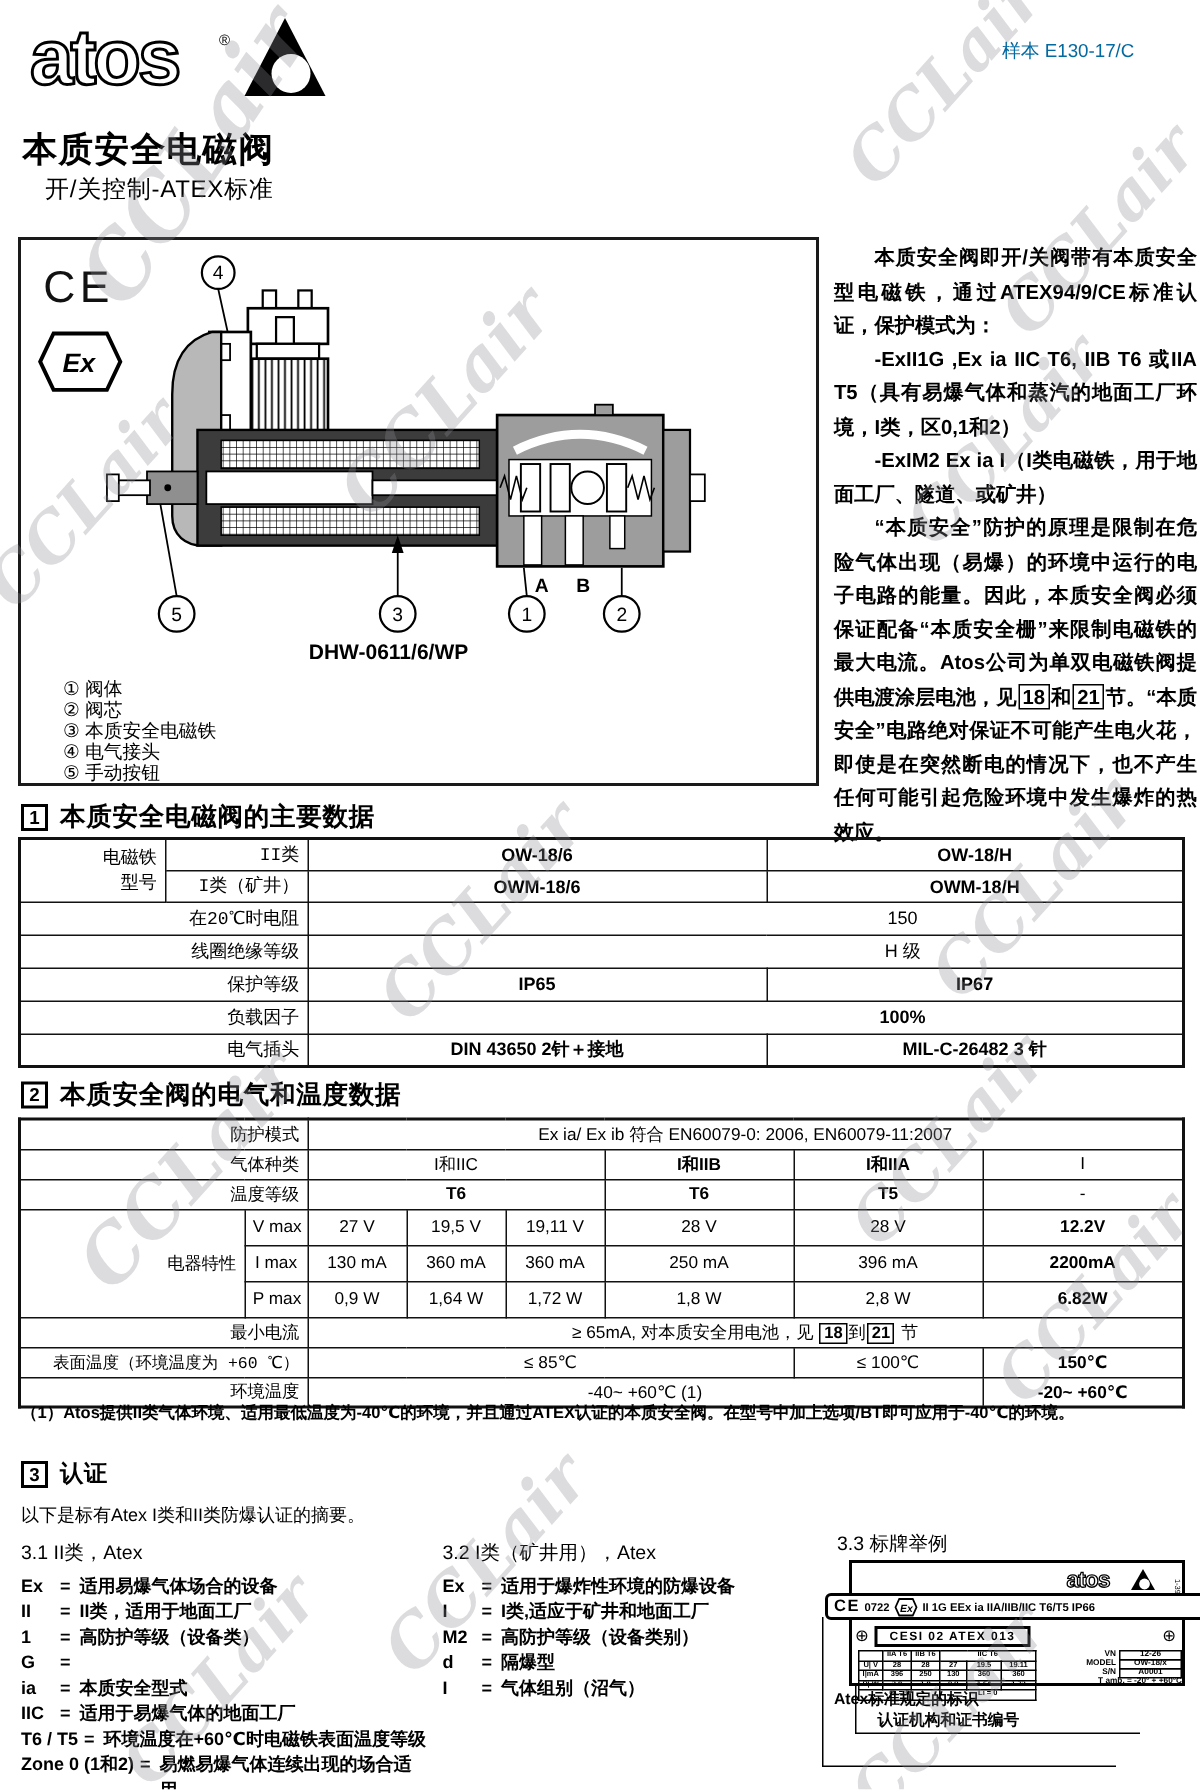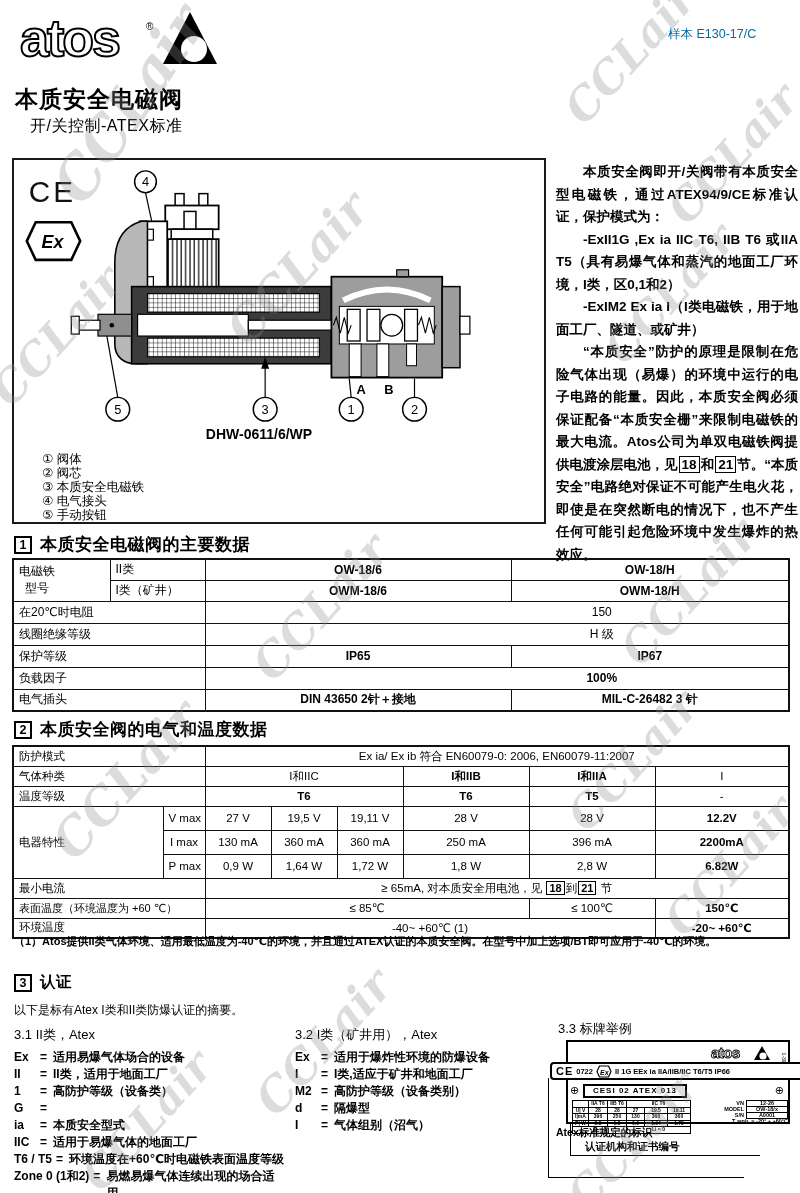--- a/index.html
+++ b/index.html
@@ -40,21 +40,21 @@
   
   .sec-head { display:flex; align-items:center; gap:8px; }
   .sec-num { width:18px; height:18px; border:2px solid #000; display:flex; align-items:center;
              justify-content:center; font-size:12.5px; font-weight:bold; flex:0 0 auto; }
   .sec-title { font-size:17px; font-weight:bold; letter-spacing:0.5px; }
 
   
   table.dt { border-collapse:collapse; table-layout:fixed; width:776px; border:2px solid #111; }
   table.dt td { border:1.2px solid #111; font-size:12px; padding:1px 5px; vertical-align:middle;
                 overflow:hidden; white-space:nowrap; }
-  table.dt td.lab { text-align:left; }
+  table.dt td.lab { text-align:right;font-family:Liberation Mono, monospace; }
   table.dt td.val { text-align:center; }
   .b { font-weight:bold; }
   .shift { padding-left:215px !important; }
   table.t2 td { font-size:11.5px;margin-top:28px; }
   .footnote { font-size:11px; font-weight:bold; }
 
   
   .s3-intro { font-size:12px; font-weight:500; }
   .s3-col-title { font-size:13px; font-weight:normal; margin-bottom:5px; }
   .def { display:flex; font-size:12px; font-weight:bold; line-height:17px; }

